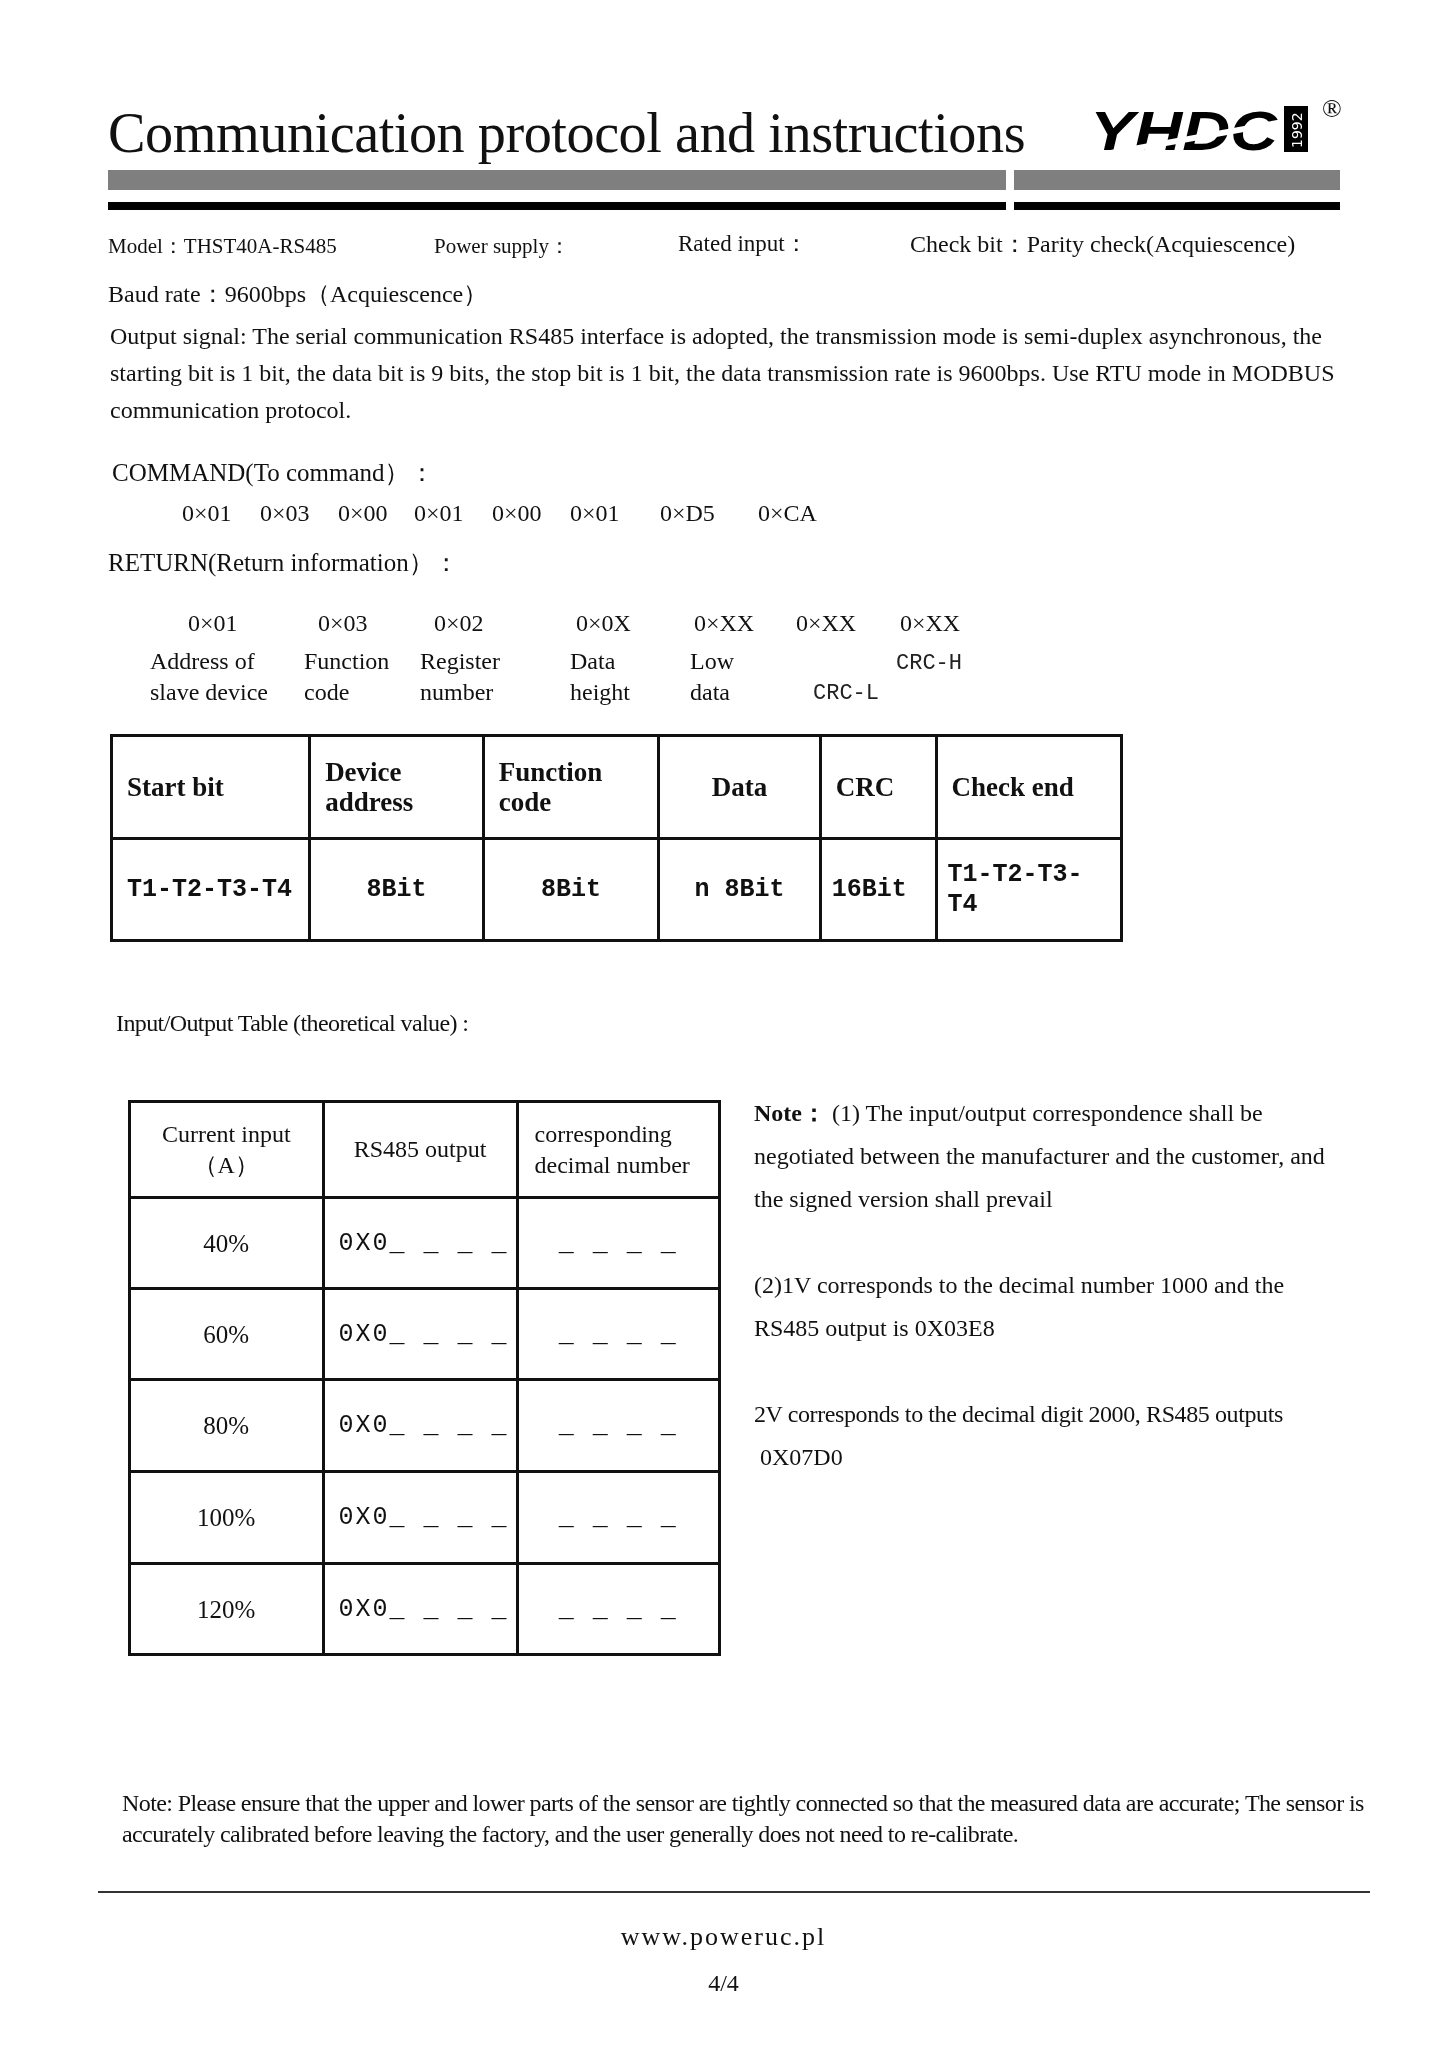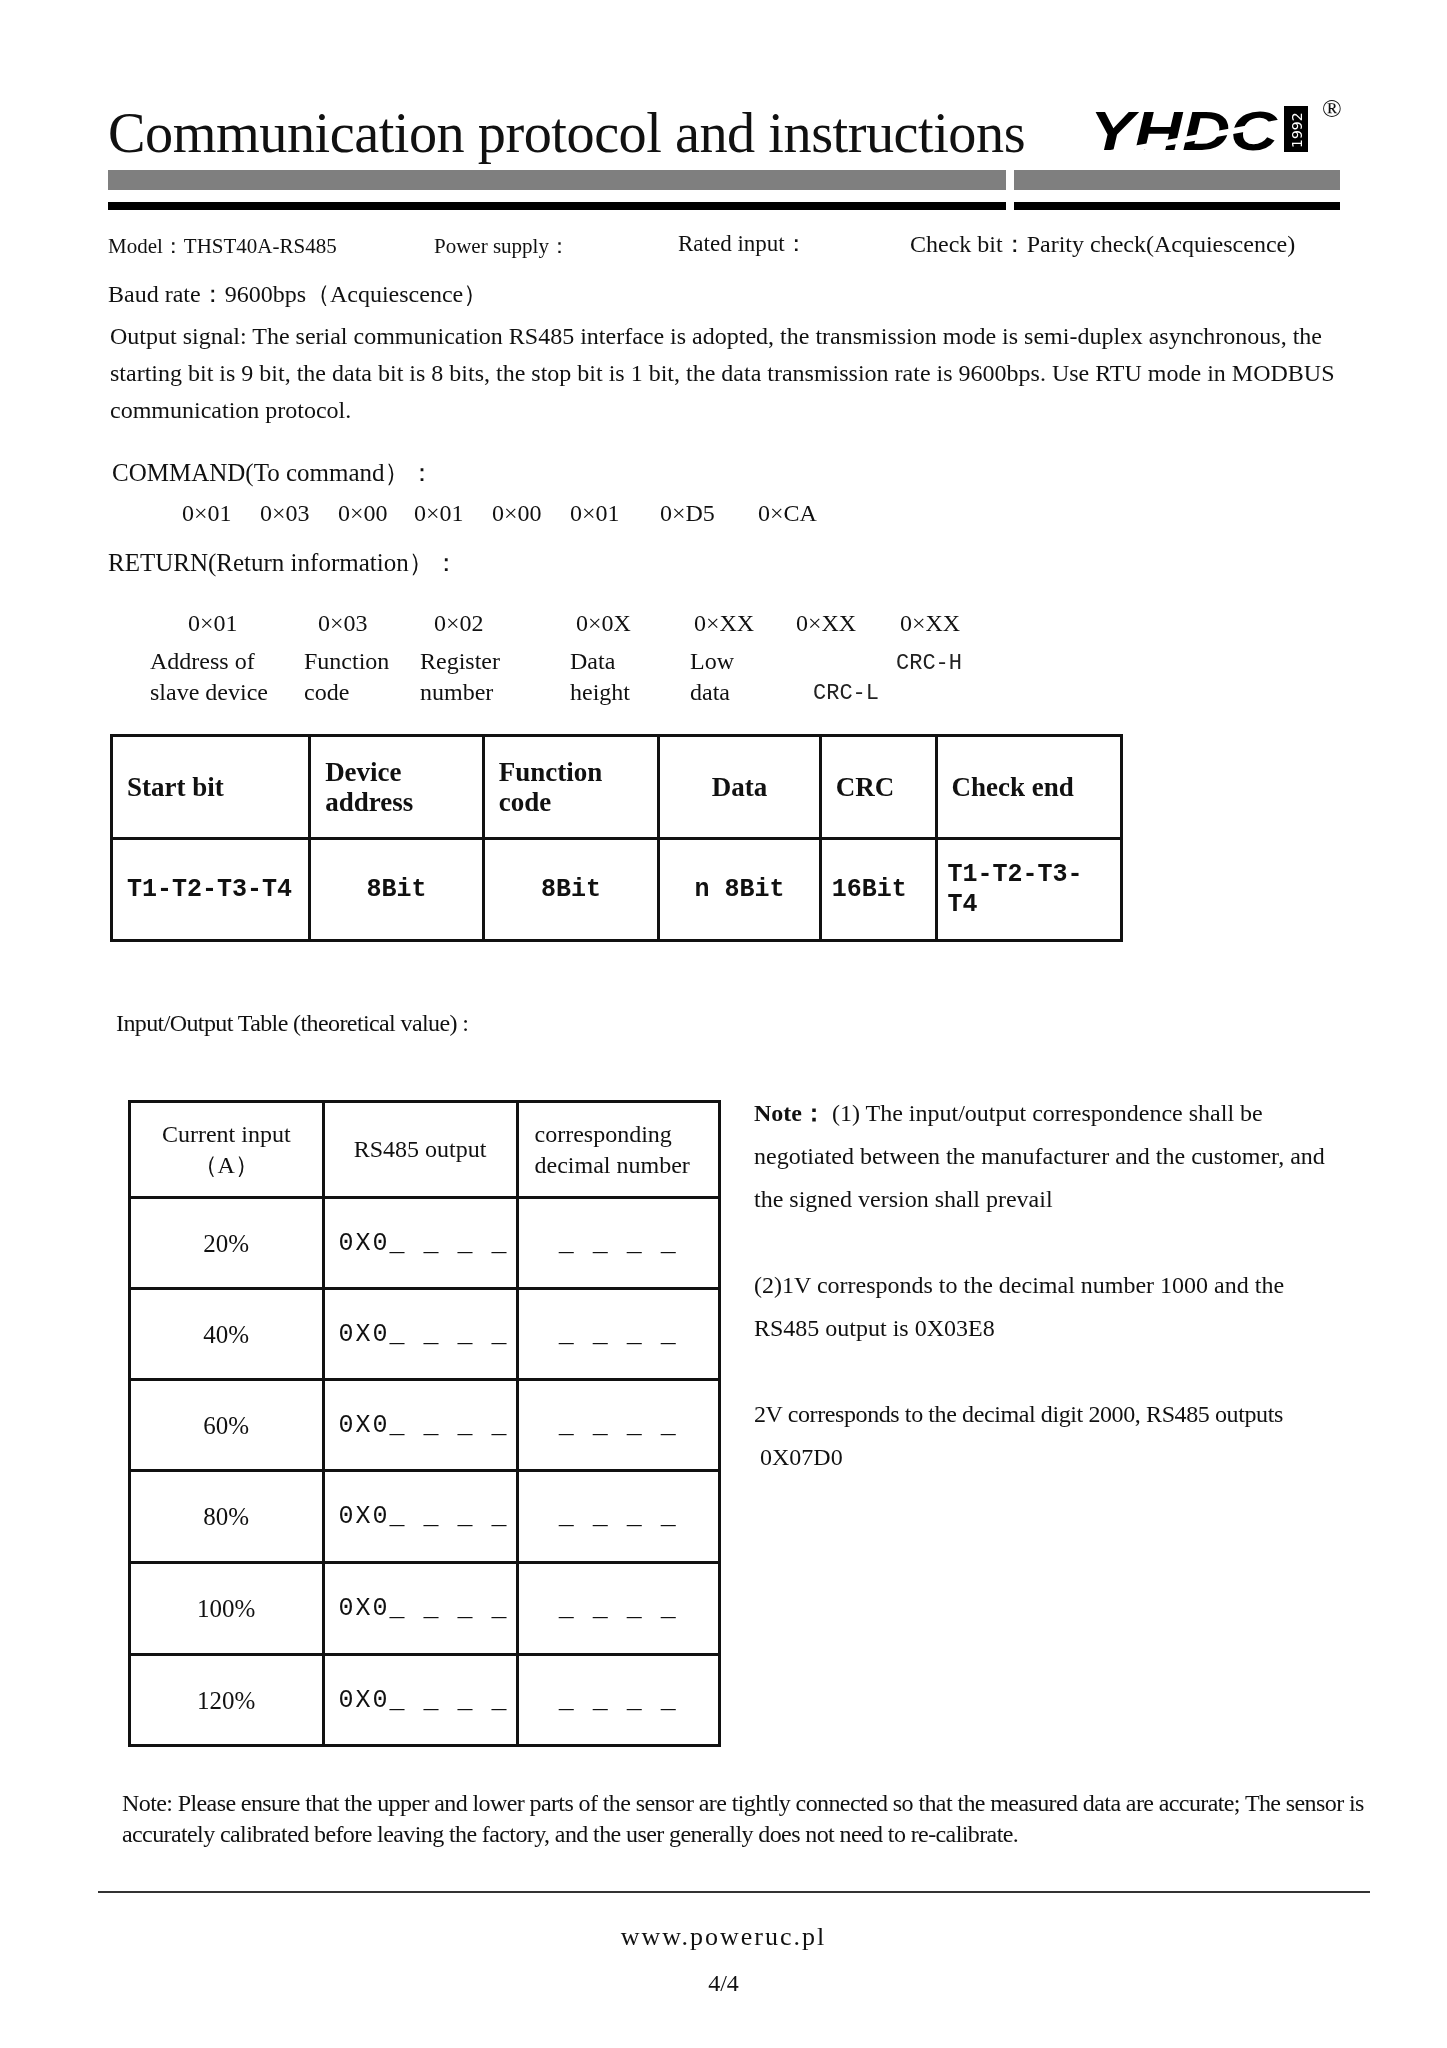--- a/index.html
+++ b/index.html
@@ -67,21 +67,21 @@
 <div class="abs bar-grey" style="left:1014px;width:326px;"></div>
 <div class="abs bar-black" style="left:108px;width:898px;"></div>
 <div class="abs bar-black" style="left:1014px;width:326px;"></div>
 
 <div class="abs spec spec-sm" style="left:108px;top:232px;">Model：THST40A-RS485</div>
 <div class="abs spec spec-sm" style="left:434px;top:232px;">Power supply：</div>
 <div class="abs spec" style="left:678px;top:230px;">Rated input：</div>
 <div class="abs spec" style="left:910px;top:230px;font-size:24px;">Check bit：Parity check(Acquiescence)</div>
 
 <div class="abs spec" style="left:108px;top:280px;font-size:24px;">Baud rate：9600bps（Acquiescence）</div>
-<div class="abs para">Output signal: The serial communication RS485 interface is adopted, the transmission mode is semi-duplex asynchronous, the starting bit is 9 bit, the data bit is 8 bits, the stop bit is 1 bit, the data transmission rate is 9600bps. Use RTU mode in MODBUS communication protocol.</div>
+<div class="abs para">Output signal: The serial communication RS485 interface is adopted, the transmission mode is semi-duplex asynchronous, the starting bit is 1 bit, the data bit is 9 bits, the stop bit is 1 bit, the data transmission rate is 9600bps. Use RTU mode in MODBUS communication protocol.</div>
 
 <div class="abs label24" style="left:112px;top:458px;">COMMAND(To command）：</div>
 <div class="abs hex" style="left:182px;top:500px;">0×01</div>
 <div class="abs hex" style="left:260px;top:500px;">0×03</div>
 <div class="abs hex" style="left:338px;top:500px;">0×00</div>
 <div class="abs hex" style="left:414px;top:500px;">0×01</div>
 <div class="abs hex" style="left:492px;top:500px;">0×00</div>
 <div class="abs hex" style="left:570px;top:500px;">0×01</div>
 <div class="abs hex" style="left:660px;top:500px;">0×D5</div>
 <div class="abs hex" style="left:758px;top:500px;">0×CA</div>
@@ -149,25 +149,20 @@
     </colgroup>
   <tbody>
       <tr class="hdr" style="height:96px;">
     <td class="c"><span style="white-space:pre-line">Current input
 （A）</span></td>
     <td class="c"><span>RS485 output</span></td>
     <td style="padding-left:16px"><span style="white-space:pre-line">corresponding
 decimal number</span></td>
   </tr>
   <tr style="height:91px;">
-    <td class="c">20%</td>
-    <td class="blank" style="padding-left:14px">0X0_ _ _ _</td>
-    <td class="c blank">_ _ _ _</td>
-  </tr>
-  <tr style="height:91px;">
     <td class="c">40%</td>
     <td class="blank" style="padding-left:14px">0X0_ _ _ _</td>
     <td class="c blank">_ _ _ _</td>
   </tr>
   <tr style="height:91px;">
     <td class="c">60%</td>
     <td class="blank" style="padding-left:14px">0X0_ _ _ _</td>
     <td class="c blank">_ _ _ _</td>
   </tr>
   <tr style="height:92px;">

